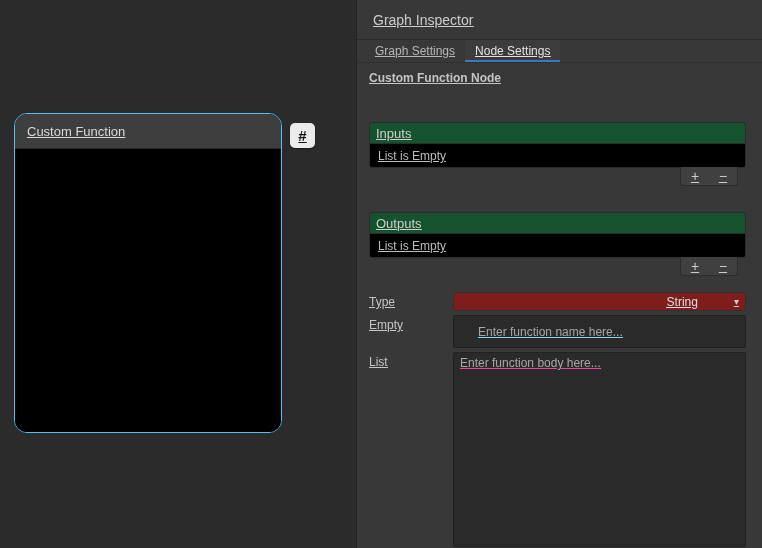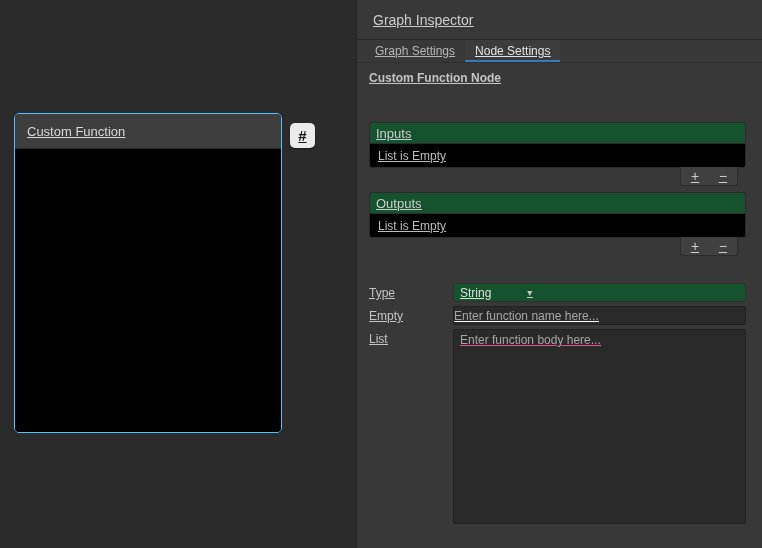--- a/index.html
+++ b/index.html
@@ -16,21 +16,21 @@
     position:relative;
   }
 
   
   .canvas{position:absolute;left:0;top:0;width:356px;height:548px;background:#2b2b2b;}
 
   .node{
     position:absolute;left:14px;top:113px;width:268px;height:320px;
     background:#000;
     border:1.5px solid var(--selection-cyan);
-    border-radius:5px;
+    border-radius:13px;
     overflow:hidden;
   }
   .node-title{
     height:35px;line-height:35px;
     background:#3e3e3e;
     border-bottom:1px solid #2a2a2a;
     color:#d8d8d8;font-size:13px;
     padding-left:12px;
     white-space:nowrap;
   }
@@ -70,21 +70,21 @@
   .tab.active::after{
     content:"";position:absolute;left:0;right:0;bottom:0;height:2px;
     background:var(--accent-blue);
   }
 
   .content{padding:8px 16px 0 12px;}
 
   .heading{font-size:12px;font-weight:bold;color:#c4c4c4;margin-bottom:37px;}
 
   .rlist{width:100%;}
-  .rlist + .rlist{margin-top:4px;}
+  .rlist + .rlist{margin-top:24px;}
   .list-header{
     height:21px;line-height:21px;background:#14532d;
     border:1px solid #2c2c2c;border-bottom:none;
     padding-left:6px;font-size:13px;color:#cdcdcd;
     border-radius:3px 3px 0 0;
   }
   .list-row{
     height:25px;line-height:25px;background:#000000;
     border:1px solid #2c2c2c;
     padding-left:8px;font-size:12px;color:#bdbdbd;
@@ -96,36 +96,36 @@
     background:#404040;border:1px solid #2c2c2c;border-top:none;
     border-radius:0 0 3px 3px;
     display:flex;align-items:center;justify-content:space-around;
   }
   .list-btn{
     background:transparent;border:none;color:#cdcdcd;
     font-family:"Liberation Sans", sans-serif;
     font-size:14px;line-height:1;width:22px;height:17px;cursor:default;
   }
 
-  .fields{margin-top:25px;}
+  .fields{margin-top:14px;}
   .field-row{display:flex;margin-bottom:4px;}
   .field-label{width:84px;flex:0 0 84px;font-size:12px;color:#c4c4c4;padding-top:3px;}
 
   .dropdown{
-    flex:1;height:19px;background:#14532d;
+    flex:1;height:19px;background:#7f1d1d;
     border:1px solid #303030;border-radius:3px;
-    display:flex;align-items:center;justify-content:flex-start;
+    display:flex;align-items:center;justify-content:flex-end;
     padding:0 6px;font-size:12px;color:#dfdfdf;cursor:default;gap:36px;
   }
   .dropdown .arrow{font-size:10px;color:#c8c8c8;}
 
   .text-input{
-    flex:1;height:19px;background:#2a2a2a;
+    flex:1;height:33px;background:#2a2a2a;
     border:1px solid #212121;border-radius:2px;
-    color:#ffffff;font-size:12px;padding:0 0;
+    color:#7dd3fc;font-size:12px;padding:0 24px;
     font-family:"Liberation Sans", sans-serif;
     outline:none;
   }
   .text-area{
     flex:1;height:195px;background:#2a2a2a;
     border:1px solid #212121;border-radius:2px;
     color:#ec4899;font-size:12px;padding:3px 6px;
     font-family:"Liberation Sans", sans-serif;
     resize:none;outline:none;
   }

